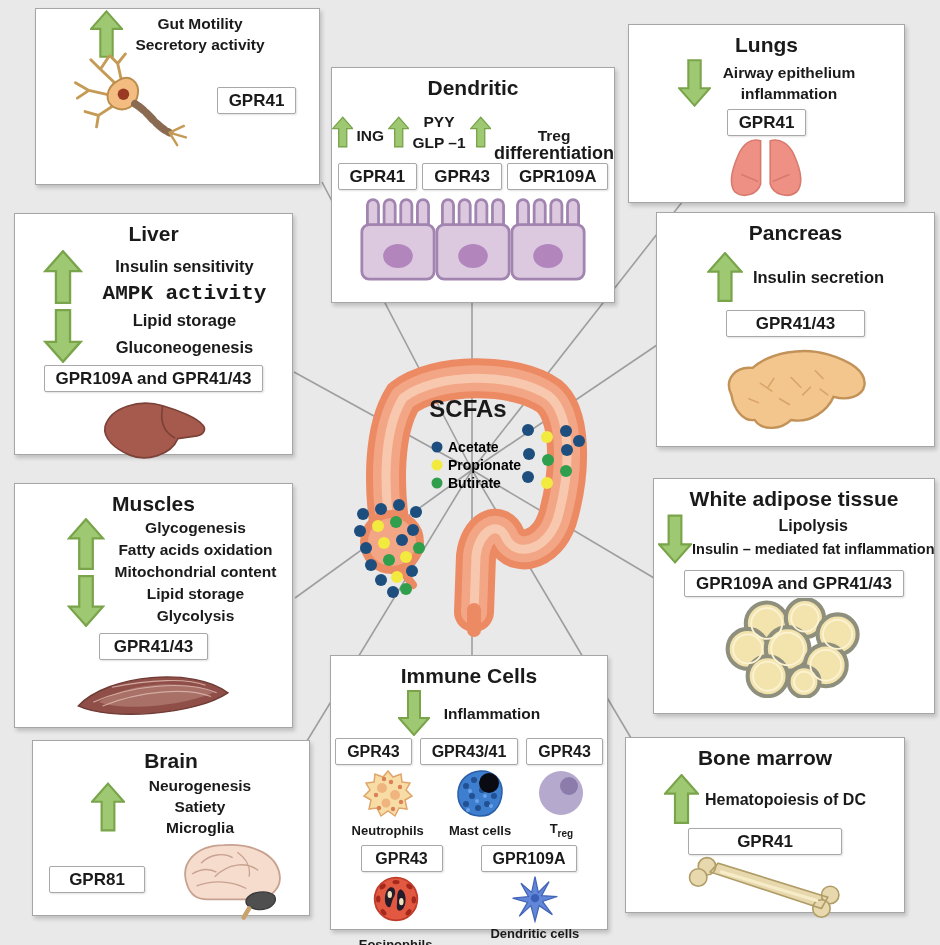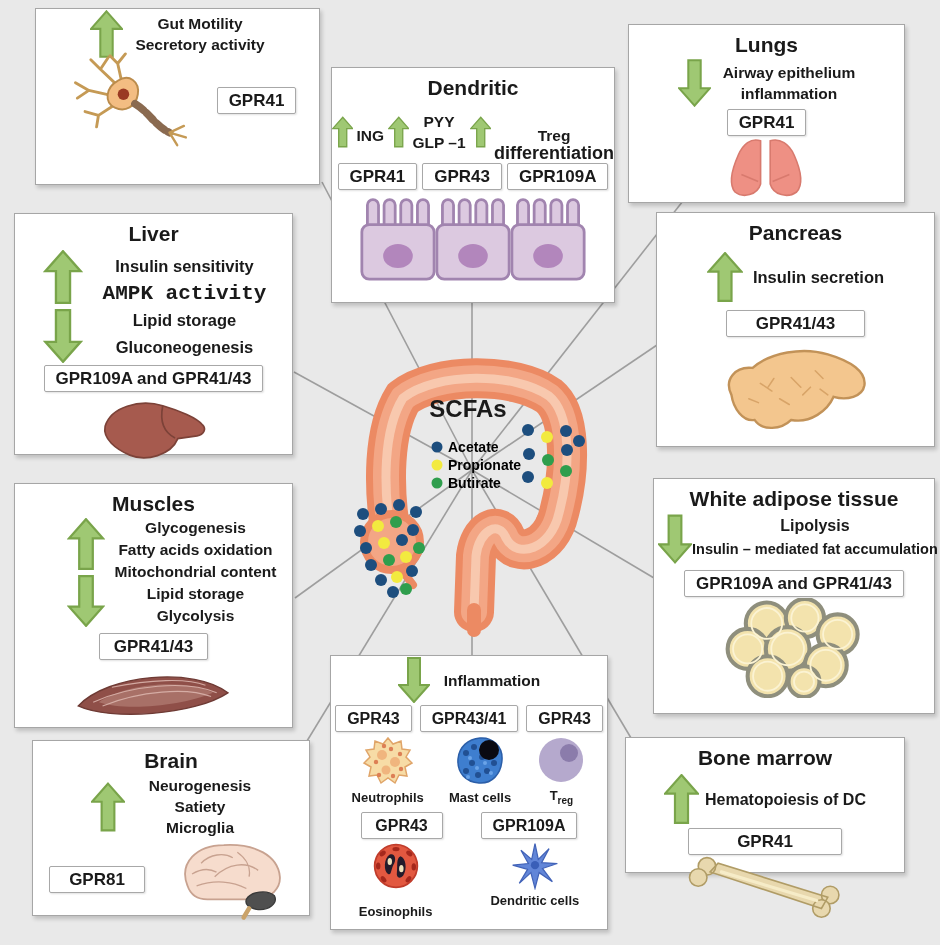--- a/index.html
+++ b/index.html
@@ -301,21 +301,21 @@
 </div>
 
 <div class="box" style="left:653px;top:478px;width:282px;height:236px">
   <div class="title">White adipose tissue</div>
   <div style="display:flex;align-items:flex-start;padding:2px 4px 0 4px;">
     <svg width="34" height="50" viewBox="0 0 32 46" style="flex:none;">
           <polygon class="arrow" points="16,45 1,28 10,28 10,1 22,1 22,28 31,28"></polygon>
         </svg>
     <div style="flex:1;">
       <div class="line" style="font-size:16px;line-height:24px;">Lipolysis</div>
-      <div class="line" style="font-size:14.5px;line-height:22px;">Insulin – mediated fat accumulation</div>
+      <div class="line" style="font-size:14.5px;line-height:22px;">Insulin – mediated fat inflammation</div>
     </div>
   </div>
   <div style="text-align:center;margin-top:6px;">
     <span class="gpr">GPR109A and GPR41/43</span>
   </div>
   <div style="text-align:center;margin-top:1px;">
     <svg width="170" height="100" viewBox="0 0 170 110">
       <g fill="#f3e3ad" stroke="#8f8f7d" stroke-width="4.5">
         <circle cx="55" cy="28" r="23"></circle>
             <circle cx="97" cy="22" r="21"></circle>
@@ -359,20 +359,21 @@
       <g stroke="#c8a290" stroke-width="1.5" fill="none">
         <path d="M45 30 C55 20 70 18 80 24 M60 45 C75 30 95 28 108 38 M40 55 C60 48 80 50 95 58 M85 18 C95 25 100 35 98 45 M35 42 C45 36 55 36 62 40"></path>
       </g>
       <path d="M95 70 C100 61 118 59 126 66 C130 74 120 83 106 81 C98 79 93 76 95 70 Z" fill="#4f4f4f" stroke="#3a3a3a" stroke-width="1.5"></path>
       <path d="M98 80 L92 90" stroke="#caa36a" stroke-width="5" stroke-linecap="round"></path>
     </svg>
   </div>
 </div>
 
 <div class="box" style="left:330px;top:655px;width:278px;height:275px">
+  <div class="title">Immune Cells</div>
   <div class="frow" style="margin-top:1px;">
     <svg width="32" height="46" viewBox="0 0 32 46">
           <polygon class="arrow" points="16,45 1,28 10,28 10,1 22,1 22,28 31,28"></polygon>
         </svg>
     <div class="line" style="margin-left:14px;">Inflammation</div>
   </div>
   <div class="chiprow" style="gap:8px;margin-top:2px;">
     <span class="gpr" style="font-size:16px;">GPR43</span>
     <span class="gpr" style="font-size:16px;">GPR43/41</span>
     <span class="gpr" style="font-size:16px;">GPR43</span>
@@ -456,21 +457,21 @@
     <div class="cellcol">
       <svg width="52" height="48" viewBox="0 0 58 58">
         <path d="M29 2 L33 21 L46 8 L37 25 L56 26 L38 32 L50 48 L34 37 L29 56 L24 37 L10 50 L20 33 L2 28 L21 26 L12 10 L25 21 Z" fill="#6286d8" stroke="#4263b8" stroke-width="1.5"></path>
         <circle cx="29" cy="28" r="5" fill="#3a5fb8"></circle>
       </svg>
       <div class="celllabel" style="margin-top:3px;">Dendritic cells</div>
     </div>
   </div>
 </div>
 
-<div class="box" style="left:625px;top:737px;width:280px;height:136px">
+<div class="box" style="left:625px;top:737px;width:280px;height:176px">
   <div class="title">Bone marrow</div>
   <div class="frow" style="margin-top:3px;">
     <svg width="35" height="50" viewBox="0 0 32 46">
           <polygon class="arrow" points="16,1 31,18 22,18 22,45 10,45 10,18 1,18"></polygon>
         </svg>
     <div class="line" style="margin-left:6px;font-size:16px;">Hematopoiesis of DC</div>
   </div>
   <div style="text-align:center;margin-top:4px;">
     <span class="gpr" style="min-width:130px;">GPR41</span>
   </div>

